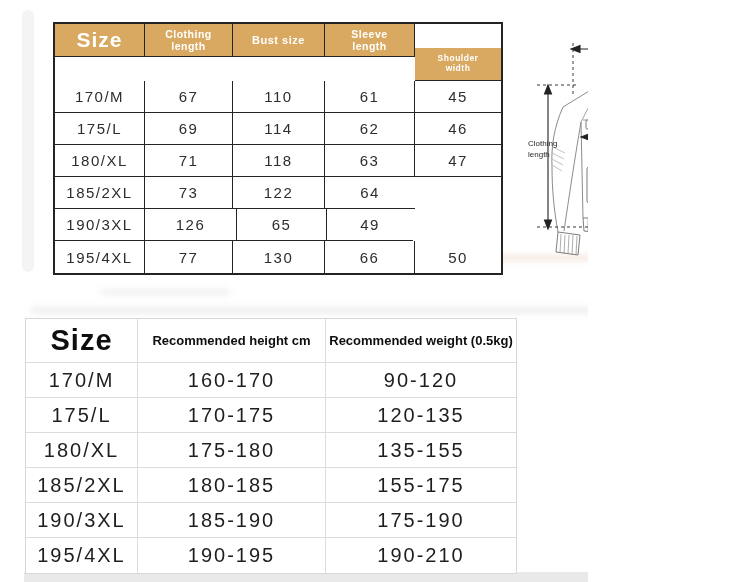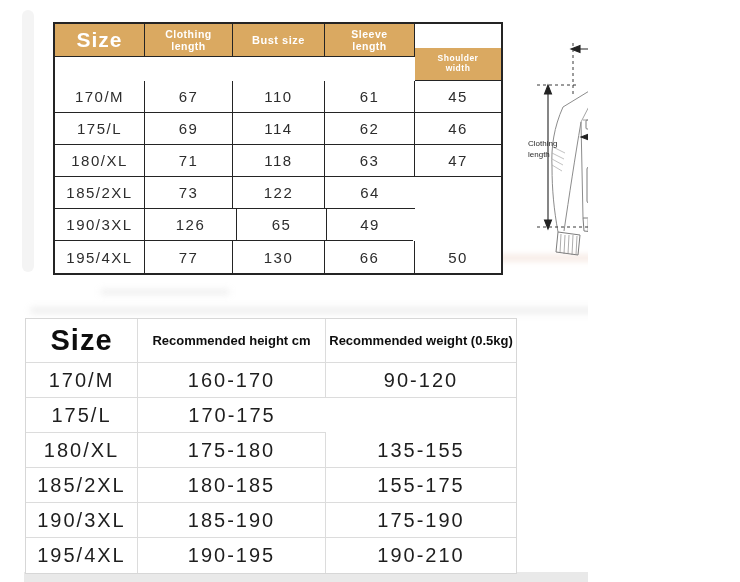--- a/index.html
+++ b/index.html
@@ -228,20 +228,21 @@
       <div class="td th b2 g2">Recommended weight (0.5kg)</div>
     </div>
     <div class="tr">
       <div class="td b0">170/M</div>
       <div class="td b1">160-170</div>
       <div class="td b2">90-120</div>
     </div>
     <div class="tr">
       <div class="td b0">175/L</div>
       <div class="td b1">170-175</div>
+      <div class="td b2">120-135</div>
     </div>
     <div class="tr">
       <div class="td b0">180/XL</div>
       <div class="td b1">175-180</div>
       <div class="td b2">135-155</div>
     </div>
     <div class="tr">
       <div class="td b0">185/2XL</div>
       <div class="td b1">180-185</div>
       <div class="td b2">155-175</div>

